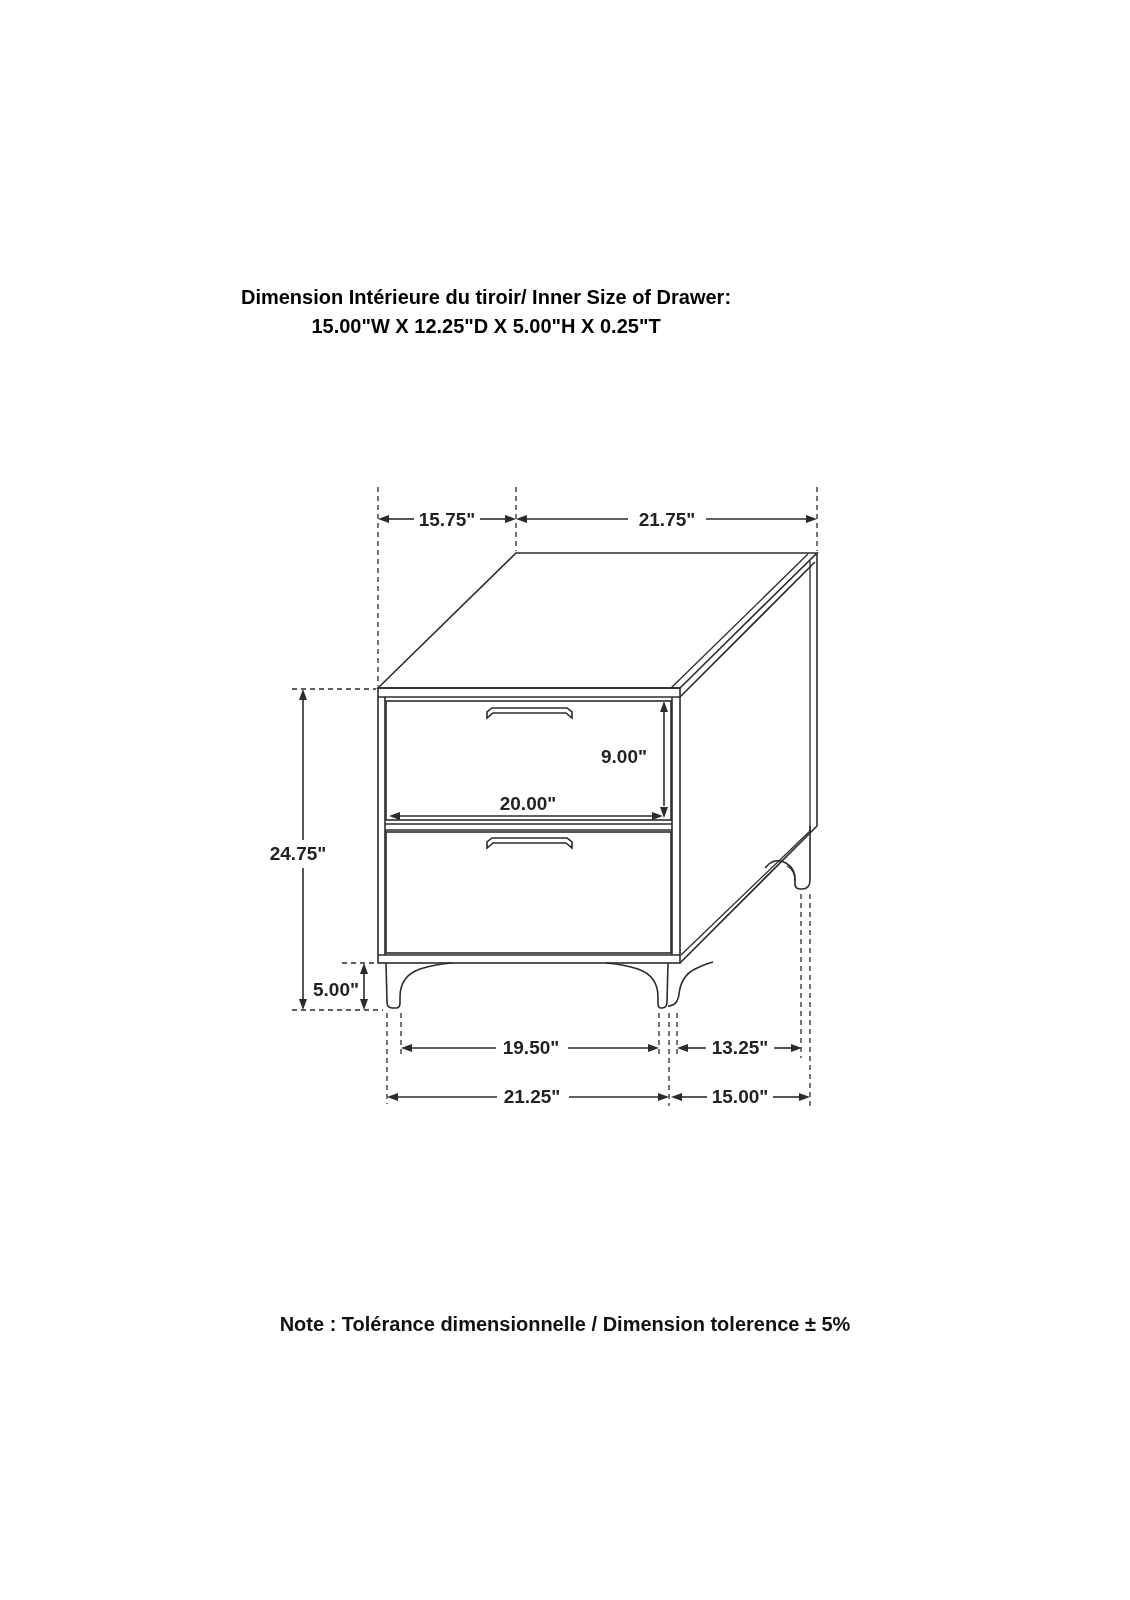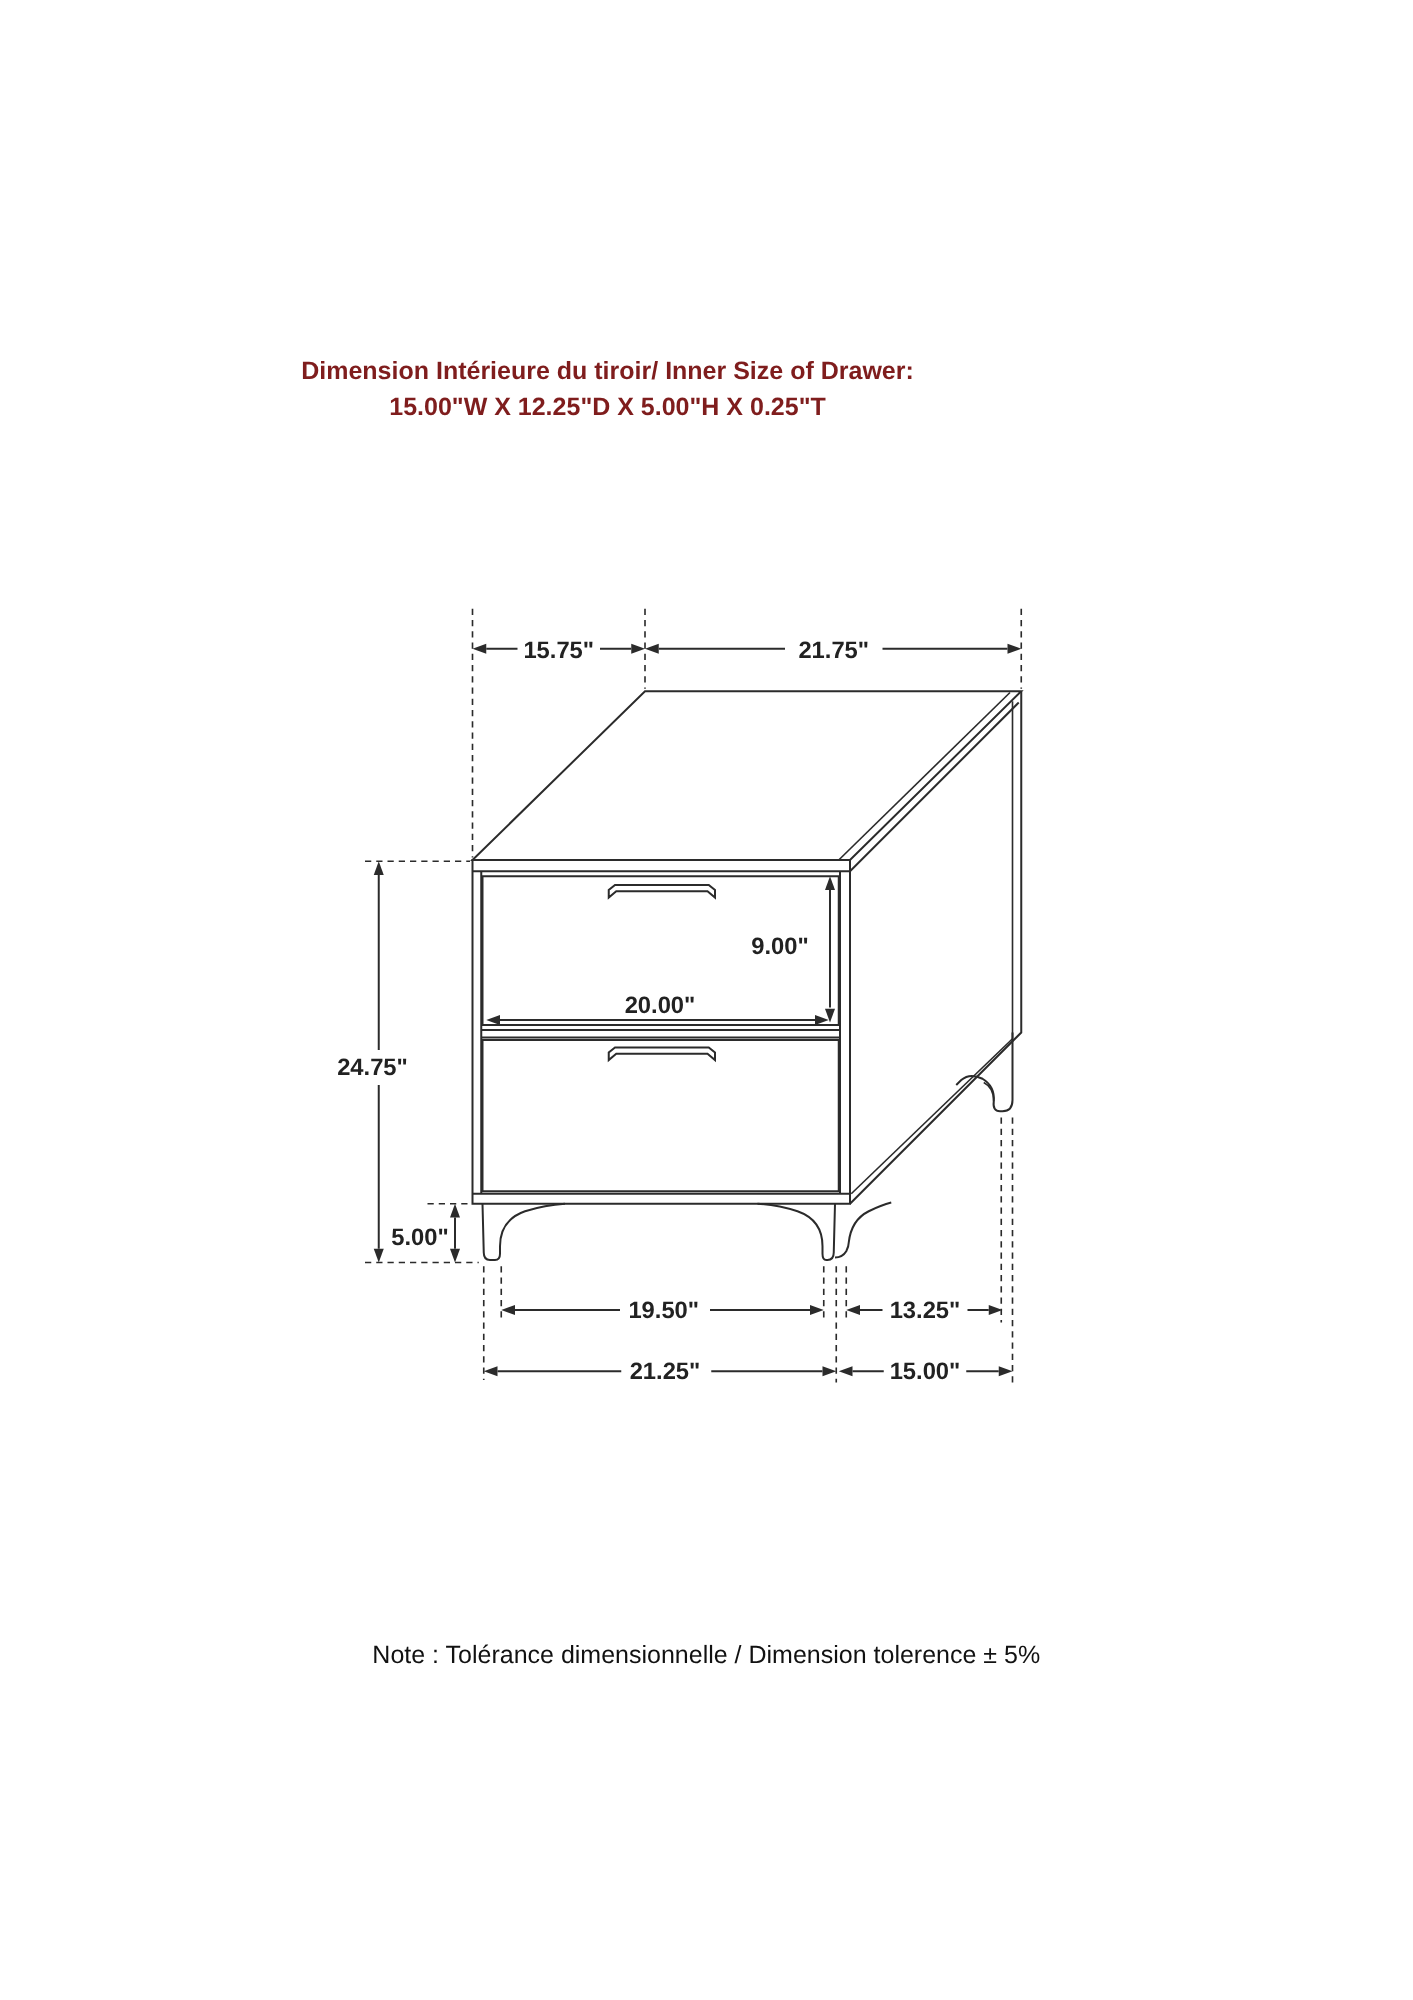--- a/index.html
+++ b/index.html
@@ -14,29 +14,29 @@
   }
   .title-block{
     position:absolute;
     top:283px;
     left:0;
     width:972px;
     text-align:center;
     font-weight:700;
     font-size:20px;
     line-height:29px;
-    color:#7f1d1d;
+    color:#000000;
   }
   .note-block{
     position:absolute;
     top:1313px;
     left:0;
     width:1130px;
     text-align:center;
-    font-weight:400;
+    font-weight:700;
     font-size:20px;
     color:#111111;
   }
   svg.drawing{
     position:absolute;
     top:0;left:0;
     width:1130px;height:1600px;
   }
   .ln{stroke:#2b2b2b;stroke-width:1.6;fill:none;stroke-linecap:butt;stroke-linejoin:miter;}
   .thin{stroke:#2b2b2b;stroke-width:1.3;fill:none;}

